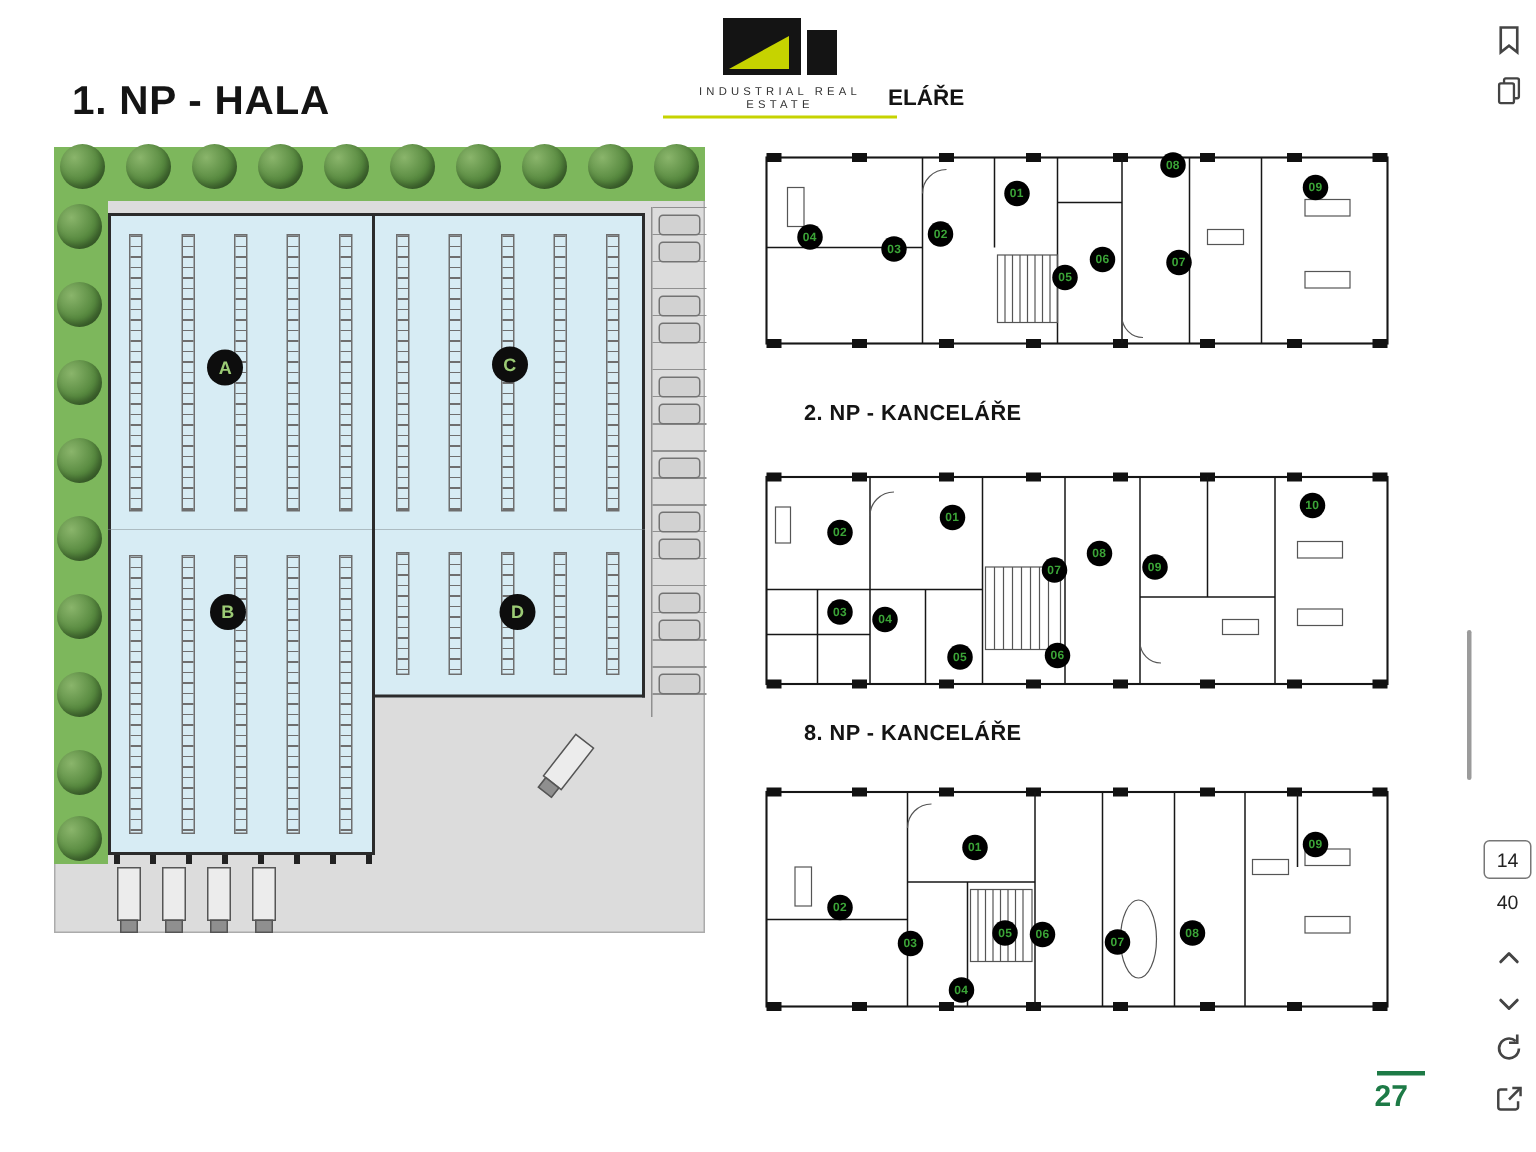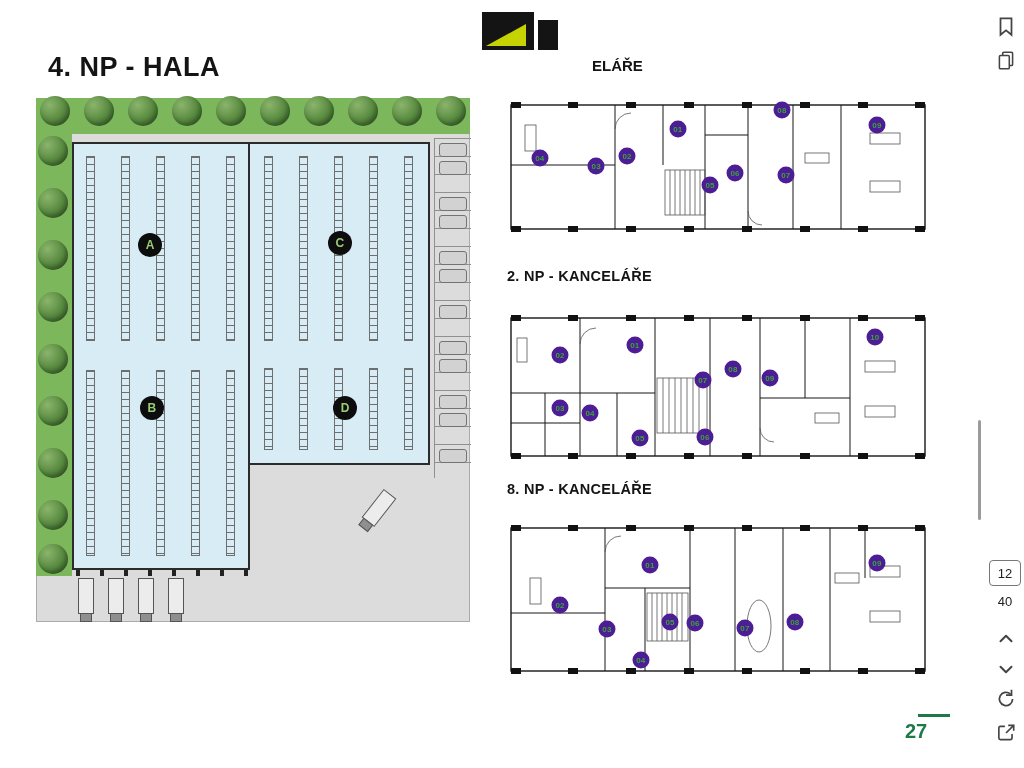--- a/index.html
+++ b/index.html
@@ -33,66 +33,67 @@
     background:radial-gradient(circle at 32% 30%, #8ab56b, #57893f 55%, #3f6a2e 85%);
     box-shadow:inset -2px -3px 4px rgba(0,0,0,.25);}
   .rack{position:absolute;width:9px;border:1px solid #6e6e6e;box-sizing:border-box;
     background:repeating-linear-gradient(to bottom,#6e6e6e 0 1px,transparent 1px 7px);}
   .car{position:absolute;width:26px;height:12px;background:#d2d2d2;border:1px solid #737373;border-radius:3px;}
   .truck{position:absolute;width:14px;height:34px;background:#ececec;border:1px solid #555;}
   .truck::after{content:"";position:absolute;left:1px;bottom:-9px;width:10px;height:7px;background:#8f8f8f;border:1px solid #555;}
   .truck.angled{transform:rotate(38deg);}
 
   
-  .marker{position:absolute;width:17px;height:17px;border-radius:50%;background:#4c1d95;color:#3BA437;
+  .marker{position:absolute;width:17px;height:17px;border-radius:50%;background:#000000;color:#3BA437;
     font-size:8px;font-weight:bold;display:flex;align-items:center;justify-content:center;
     transform:translate(-50%,-50%);letter-spacing:.2px;z-index:5;}
   .zone-marker{position:absolute;width:24px;height:24px;border-radius:50%;background:#0d0d0d;color:#9CCB75;
     font-size:12px;font-weight:bold;display:flex;align-items:center;justify-content:center;
     transform:translate(-50%,-50%);z-index:5;}
 
   
   .plan{position:absolute;width:430px;}
   #plan1{left:505px;top:95px;height:148px;}
   #plan2{left:505px;top:308px;height:160px;}
   #plan3{left:505px;top:518px;height:165px;}
-  .plan-heading{position:absolute;font-weight:bold;font-size:14.5px;letter-spacing:.3px;color:#141414;}
+  .plan-heading{position:absolute;font-weight:bold;font-size:14.5px;letter-spacing:.3px;color:#141414;margin-left:29px;}
   #heading2{left:507px;top:268px;}
   #heading3{left:507px;top:481px;}
   .plan svg{position:absolute;left:0;top:0;}
 
   
   .viewer-icon{position:absolute;left:995px;width:22px;height:22px;cursor:pointer;}
   .viewer-icon svg{width:100%;height:100%;}
   #icon-bookmark{top:15px;}
   #icon-copy{top:49px;}
   #icon-chevron-up{top:628px;}
   #icon-chevron-down{top:658px;}
   #icon-refresh{top:688px;}
   #icon-export{top:722px;}
   .scroll-thumb{left:978px;top:420px;width:3px;height:100px;background:#9b9b9b;border-radius:2px;}
   .page-box{left:989px;top:560px;width:32px;height:26px;border:1.3px solid #777;border-radius:4px;
     font-size:13px;line-height:26px;text-align:center;color:#222;box-sizing:border-box;background:#fff;}
   .page-total{left:989px;top:594px;width:32px;text-align:center;font-size:13px;color:#222;}
 
   
   .doc-page-line{left:918px;top:714px;width:32px;height:3px;background:#1d7a46;}
-  .doc-page{left:905px;top:720px;width:45px;font-size:20px;font-weight:bold;color:#1d7a46;}
+  .doc-page{left:905px;top:720px;width:45px;text-align:center;font-size:20px;font-weight:bold;color:#1d7a46;}
 </style>
 </head>
 <body>
 
-<div class="abs page-title">4. NP - HALA</div>
+<div class="abs page-title">1. NP - HALA</div>
 
 <div class="abs logo">
   <svg class="logo-icon" width="80" height="46" viewBox="0 0 80 46">
     <rect x="2" y="4" width="52" height="38" fill="#141414"></rect>
     <rect x="58" y="12" width="20" height="30" fill="#141414"></rect>
     <polygon points="6,38 46,16 46,38" fill="#c6d300"></polygon>
   </svg>
+  <div class="logo-tagline">INDUSTRIAL REAL ESTATE</div>
 </div>
 
 <div class="abs heading-fragment">ELÁŘE</div>
 
 <div class="abs" id="siteplan">
   <div class="abs pavement"></div>
   <div class="abs grass-top"></div>
   <div class="abs grass-left"></div>
   <div class="abs hall" id="hall-ac"></div>
   <div class="abs hall" id="hall-b"></div>
@@ -353,21 +354,21 @@
 </div>
 <div class="viewer-icon" id="icon-copy">
   <svg viewBox="0 0 20 20">
     <rect x="7" y="3" width="9" height="12" rx="1" fill="none" stroke="#444" stroke-width="1.4"></rect>
     <rect x="4" y="6" width="9" height="12" rx="1" fill="#fff" stroke="#444" stroke-width="1.4"></rect>
   </svg>
 </div>
 
 <div class="abs scroll-thumb"></div>
 
-<div class="abs page-box">12</div>
+<div class="abs page-box">14</div>
 <div class="abs page-total">40</div>
 
 <div class="viewer-icon" id="icon-chevron-up">
   <svg viewBox="0 0 20 20">
       <path d="M5 12l5-5 5 5" fill="none" stroke="#444" stroke-width="1.8" stroke-linecap="round" stroke-linejoin="round"></path>
     </svg>
 </div>
 <div class="viewer-icon" id="icon-chevron-down">
   <svg viewBox="0 0 20 20">
       <path d="M5 8l5 5 5-5" fill="none" stroke="#444" stroke-width="1.8" stroke-linecap="round" stroke-linejoin="round"></path>

